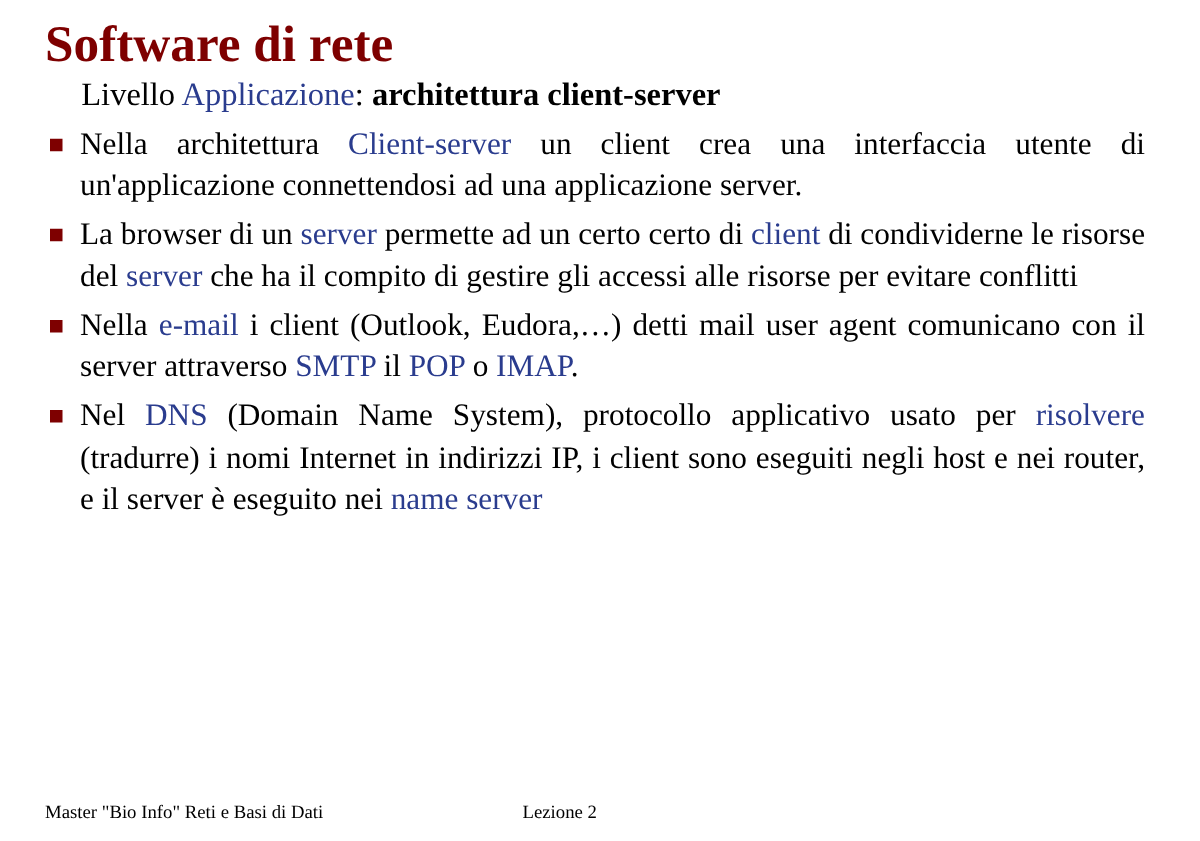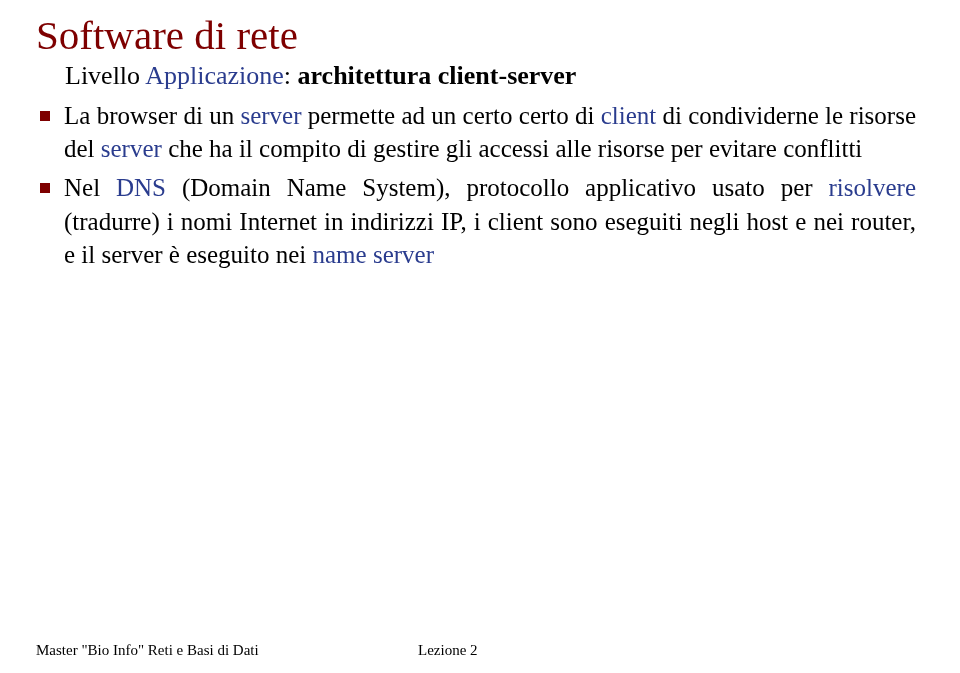--- a/index.html
+++ b/index.html
@@ -7,21 +7,21 @@
   body {
     font-family: "Times New Roman", Times, serif;
     background: #ffffff;
     color: #000;
     padding: 12px 44px 0 36px;
     position: relative;
   }
   .title {
     font-size: 41px;
     color: #7e0000;
-    font-weight: normal;
+    font-weight: bold;
     margin-bottom: 0px;
     line-height: 1.15;
   }
   .subtitle {
     font-size: 26px;
     color: #000;
     line-height: 1.3;
     margin-bottom: 6px;
     margin-left: 29px;
   }
@@ -63,20 +63,22 @@
 </head>
 <body>
 
 <h1 class="title">Software di rete</h1>
 
 <div class="subtitle">
   <span>Livello </span><span class="blue">Applicazione</span><span>: </span><b>architettura client-server</b>
 </div>
 
 <ul class="items" id="items">
+    <li class="item"><span>Nella architettura </span><span class="blue">Client-server</span><span> un client crea una interfaccia utente di un'applicazione connettendosi ad una applicazione server.</span></li>
     <li class="item"><span>La browser di un </span><span class="blue">server</span><span> permette ad un certo certo di </span><span class="blue">client</span><span> di condividerne le risorse del </span><span class="blue">server</span><span> che ha il compito di gestire gli accessi alle risorse per evitare conflitti</span></li>
+    <li class="item"><span>Nella </span><span class="blue">e-mail</span><span> i client (Outlook, Eudora,…) detti mail user agent comunicano con il server attraverso </span><span class="blue"> SMTP</span><span> il </span><span class="blue">POP</span><span> o </span><span class="blue">IMAP</span><span>.</span></li>
     <li class="item"><span>Nel </span><span class="blue">DNS</span><span> (Domain Name System), protocollo applicativo usato per </span><span class="blue" style="">risolvere</span><span> (tradurre) i nomi Internet in indirizzi IP, i client sono eseguiti negli host e nei router, e il server è eseguito nei </span><span class="blue">name server</span></li>
   </ul>
 
 <div class="footer">
   <span class="footer-left">Master "Bio Info" Reti e Basi di Dati</span>
   <span class="footer-center">Lezione 2</span>
 </div>
 
 </body></html>

